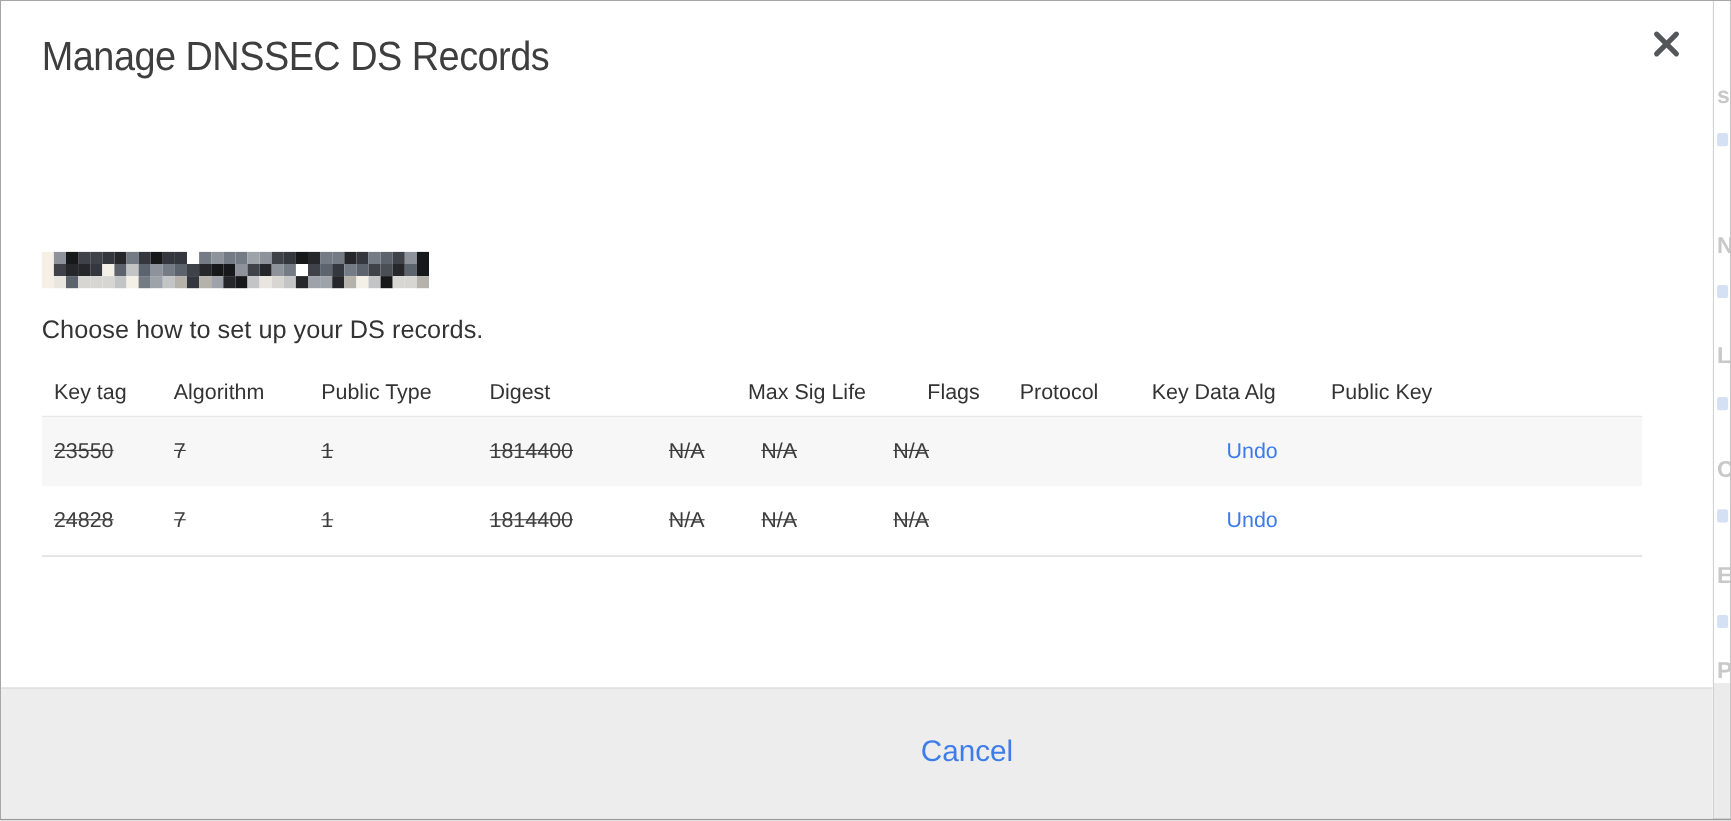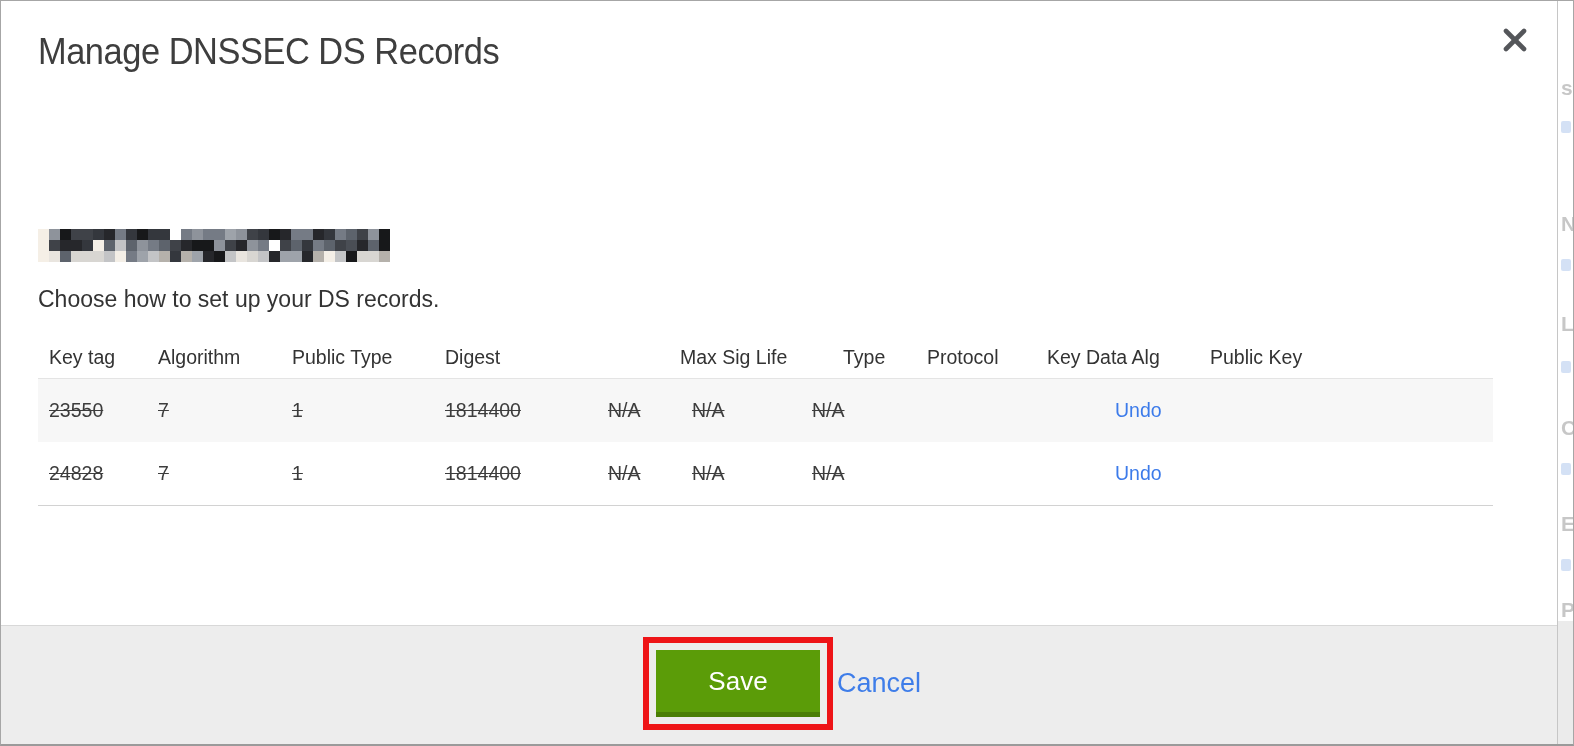--- a/index.html
+++ b/index.html
@@ -245,21 +245,21 @@
 
     <p class="instruction">Choose how to set up your DS records.</p>
 
     <div class="ds-table">
       <div class="t-row t-head">
         <div class="cell c-keytag">Key tag</div>
         <div class="cell c-alg">Algorithm</div>
         <div class="cell c-dtype">Public Type</div>
         <div class="cell c-digest">Digest</div>
         <div class="cell c-msl">Max Sig Life</div>
-        <div class="cell c-flags">Type</div>
+        <div class="cell c-flags">Flags</div>
         <div class="cell c-proto">Protocol</div>
         <div class="cell c-kda">Key Data Alg</div>
         <div class="cell c-pk">Public Key</div>
         <div class="cell c-action"></div>
       </div>
 
       <div class="t-body">
         <div class="t-row alt">
           <div class="cell c-keytag strike">23550</div>
           <div class="cell c-alg strike">7</div>
@@ -285,20 +285,17 @@
           <div class="cell c-pk"></div>
           <div class="cell c-action">
             <a class="undo-link">Undo</a>
           </div>
         </div>
       </div>
     </div>
 
 
     <div class="modal-footer">
-      <div class="annotation-box">
-        <button class="save-btn">Save</button>
-      </div>
       <a class="cancel-link">Cancel</a>
     </div>
 
   </div>
 </div>
 
 </body></html>

